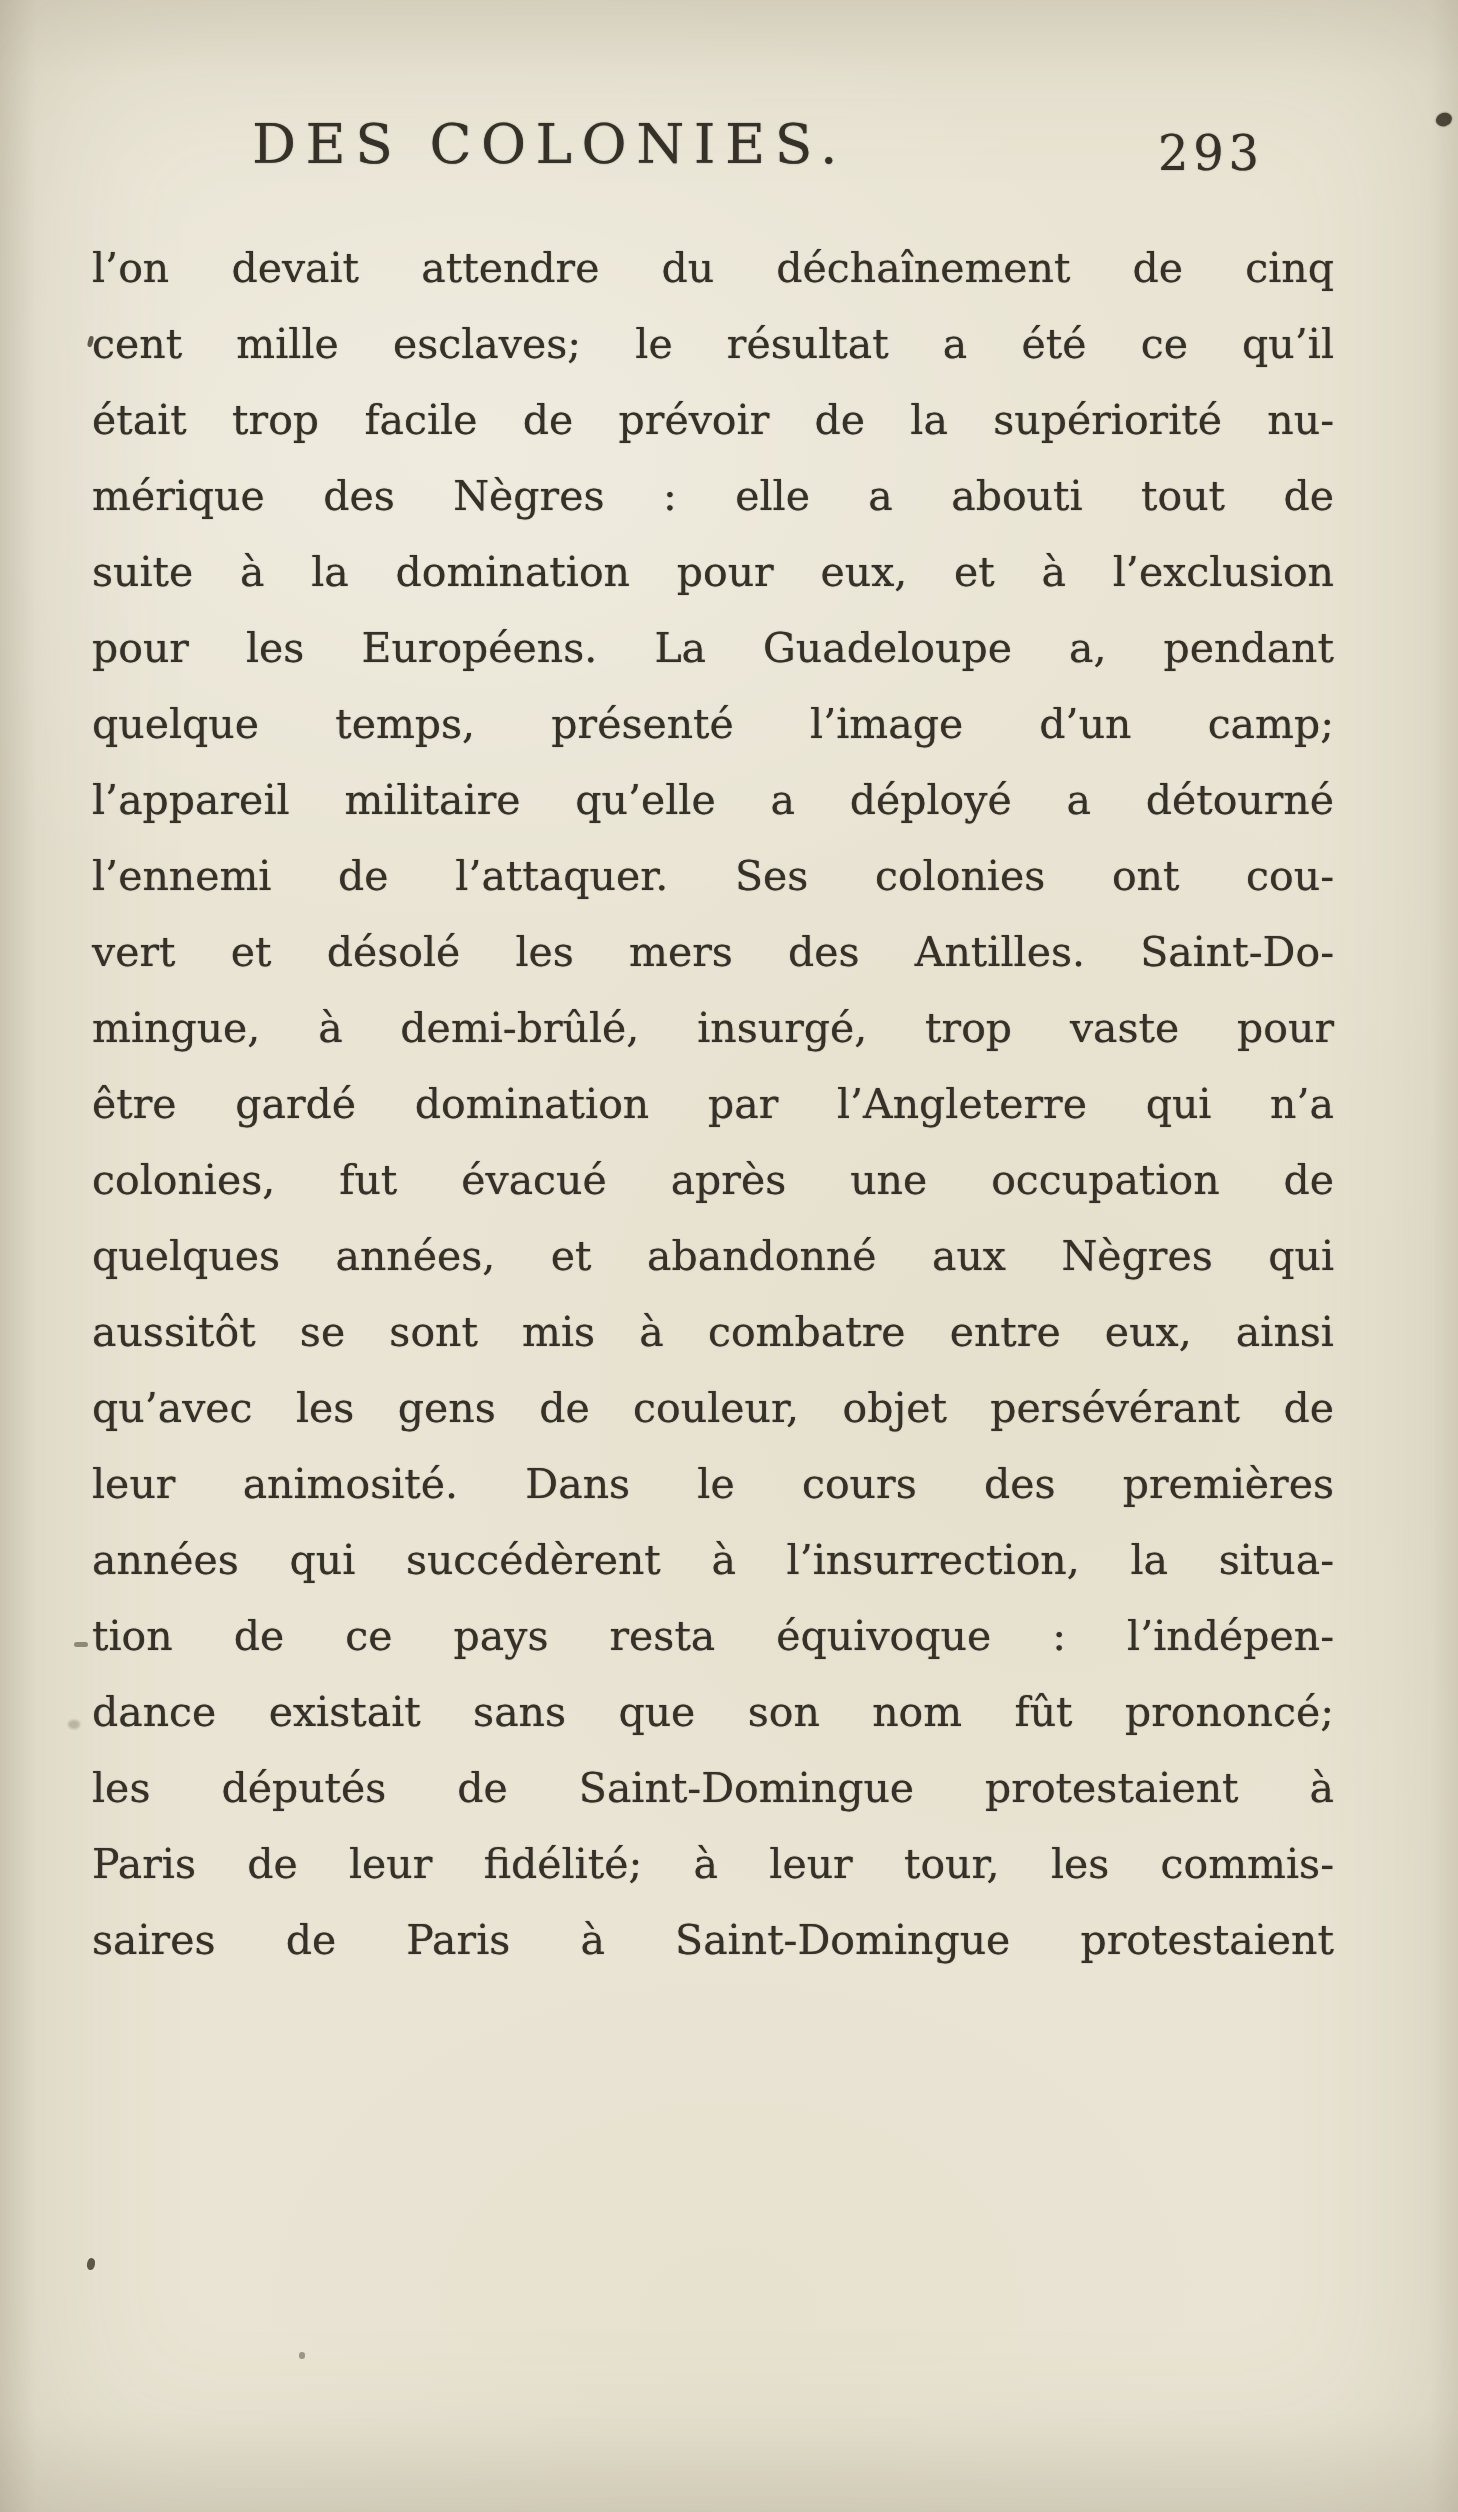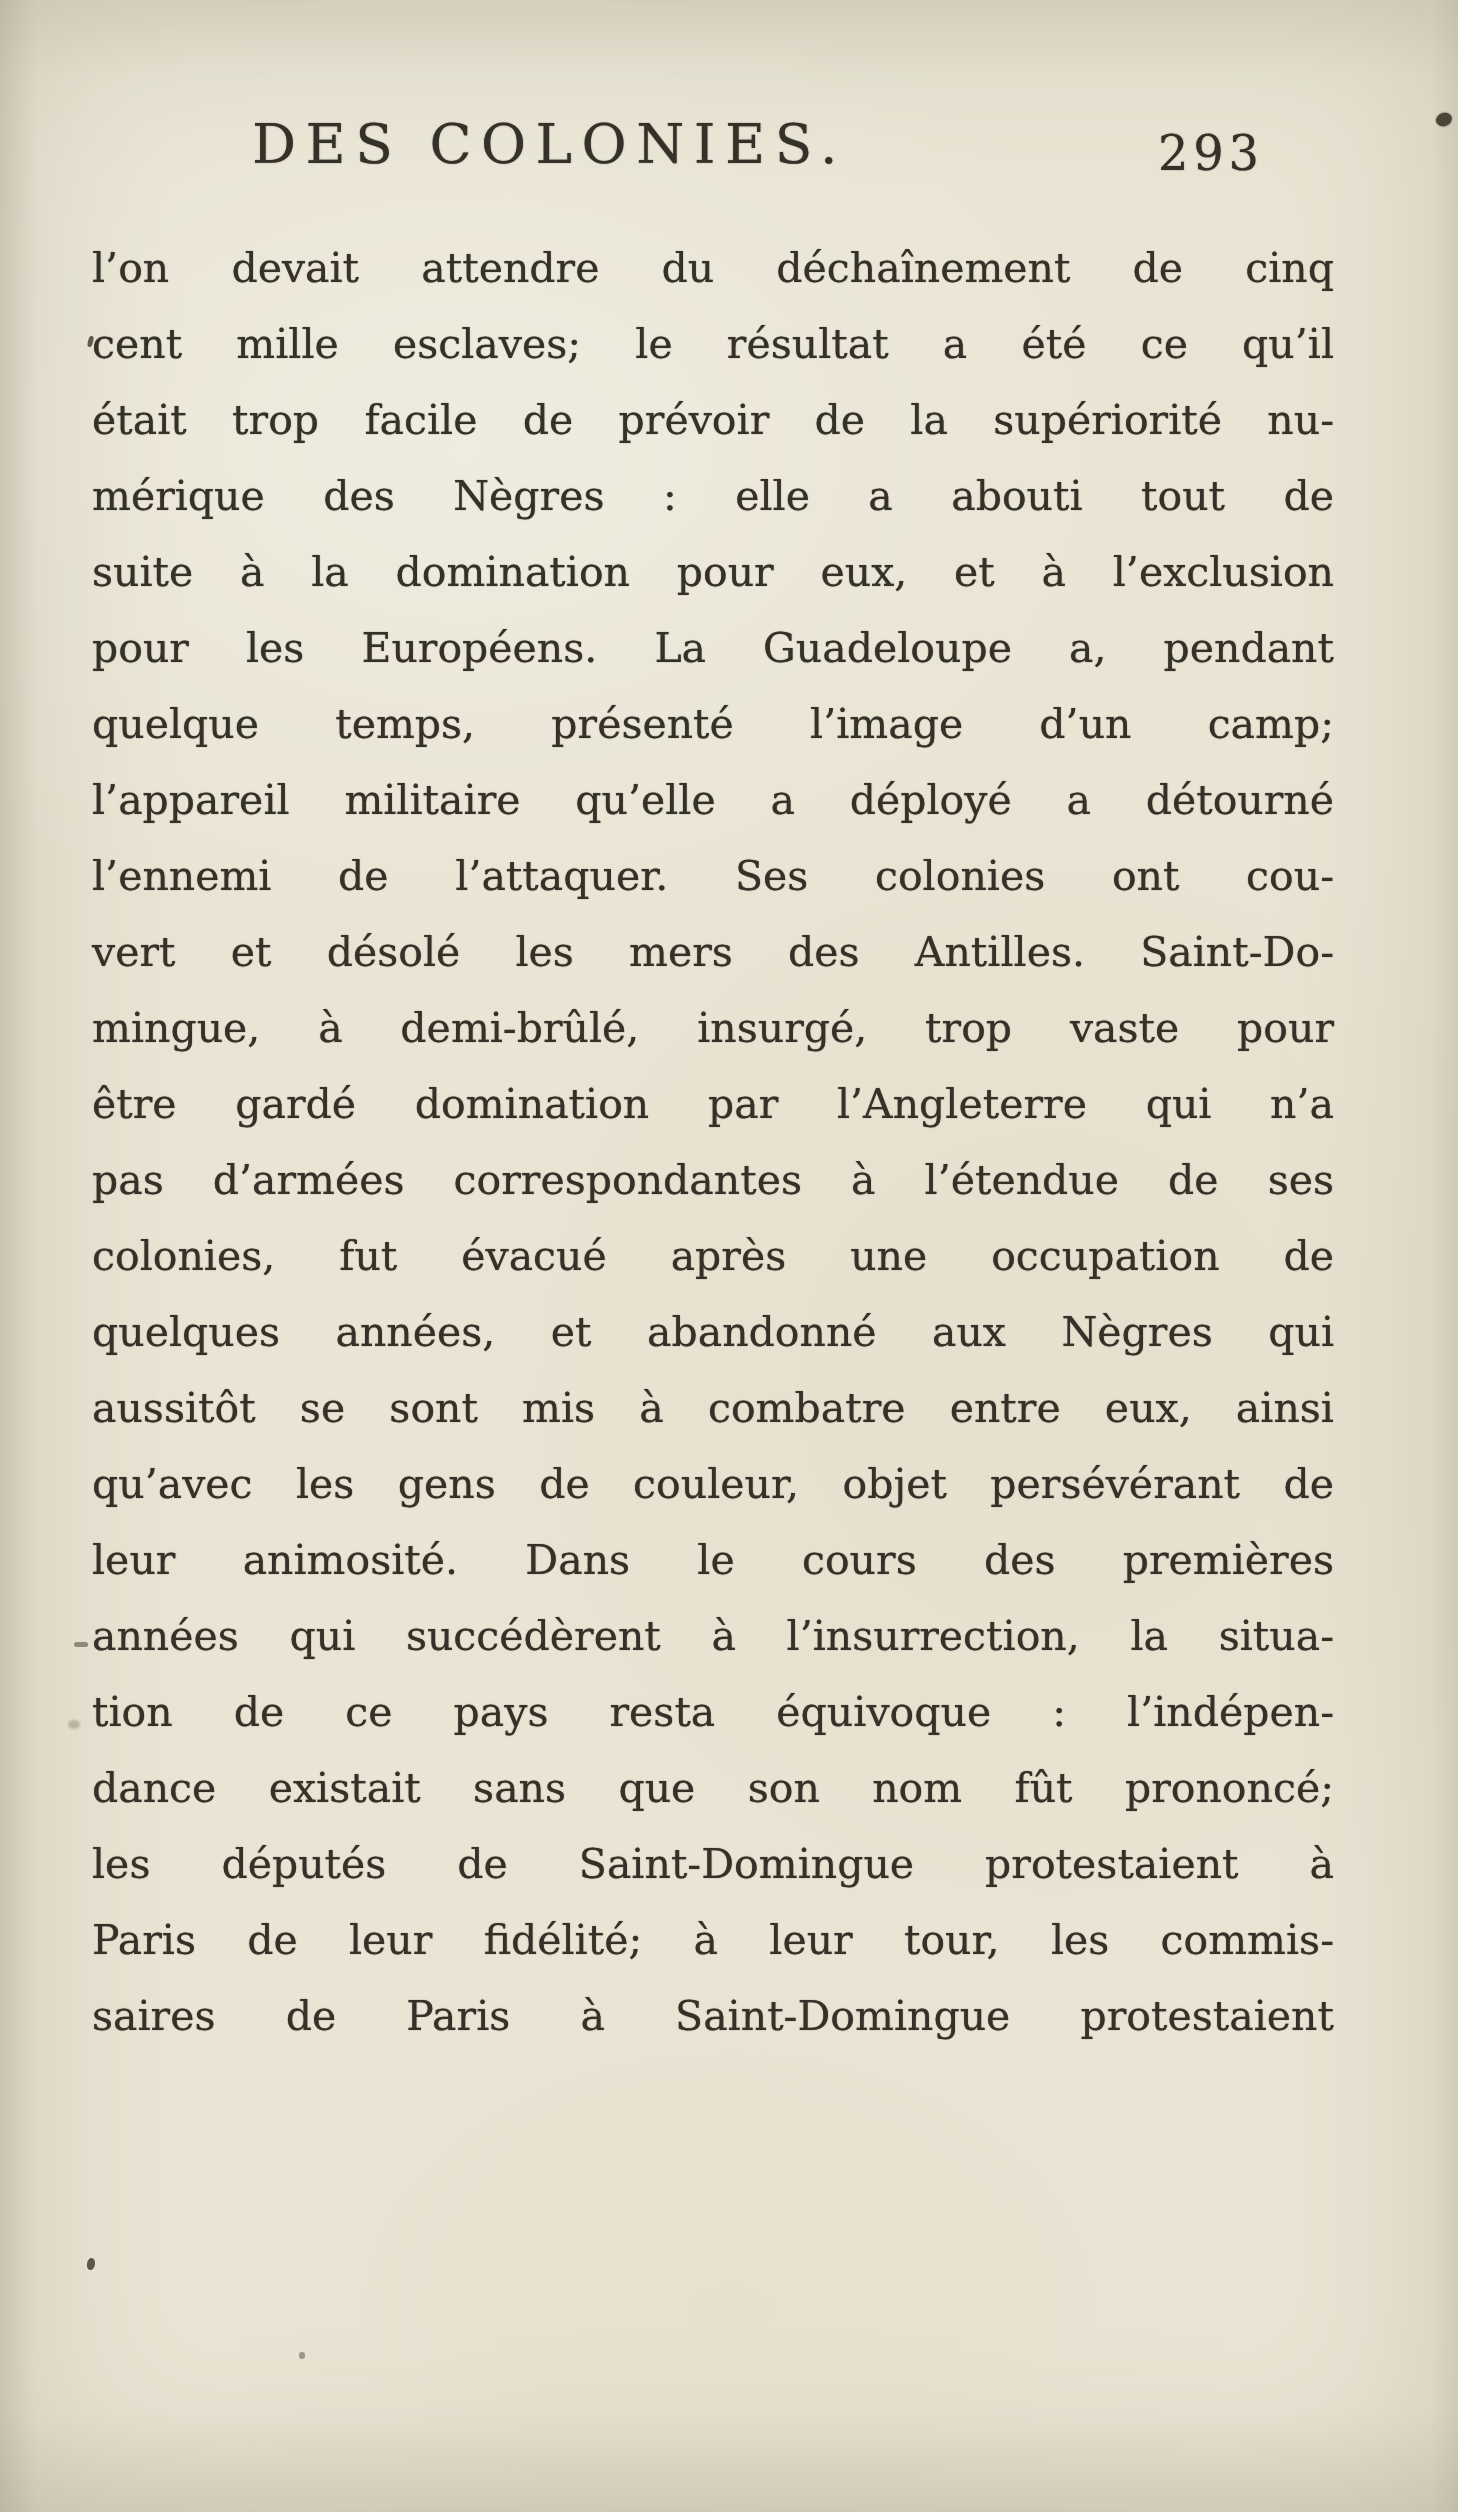--- a/index.html
+++ b/index.html
@@ -86,21 +86,20 @@
       <div class="line">était trop facile de prévoir de la supériorité nu-</div>
       <div class="line">mérique des Nègres : elle a abouti tout de</div>
       <div class="line">suite à la domination pour eux, et à l’exclusion</div>
       <div class="line">pour les Européens. La Guadeloupe a, pendant</div>
       <div class="line">quelque temps, présenté l’image d’un camp;</div>
       <div class="line">l’appareil militaire qu’elle a déployé a détourné</div>
       <div class="line">l’ennemi de l’attaquer. Ses colonies ont cou-</div>
       <div class="line">vert et désolé les mers des Antilles. Saint-Do-</div>
       <div class="line">mingue, à demi-brûlé, insurgé, trop vaste pour</div>
       <div class="line">être gardé domination par l’Angleterre qui n’a</div>
-      <div class="line">pas d’armées correspondantes à l’étendue de ses</div>
       <div class="line">colonies, fut évacué après une occupation de</div>
       <div class="line">quelques années, et abandonné aux Nègres qui</div>
       <div class="line">aussitôt se sont mis à combatre entre eux, ainsi</div>
       <div class="line">qu’avec les gens de couleur, objet persévérant de</div>
       <div class="line">leur animosité. Dans le cours des premières</div>
       <div class="line">années qui succédèrent à l’insurrection, la situa-</div>
       <div class="line">tion de ce pays resta équivoque : l’indépen-</div>
       <div class="line">dance existait sans que son nom fût prononcé;</div>
       <div class="line">les députés de Saint-Domingue protestaient à</div>
       <div class="line">Paris de leur fidélité; à leur tour, les commis-</div>

